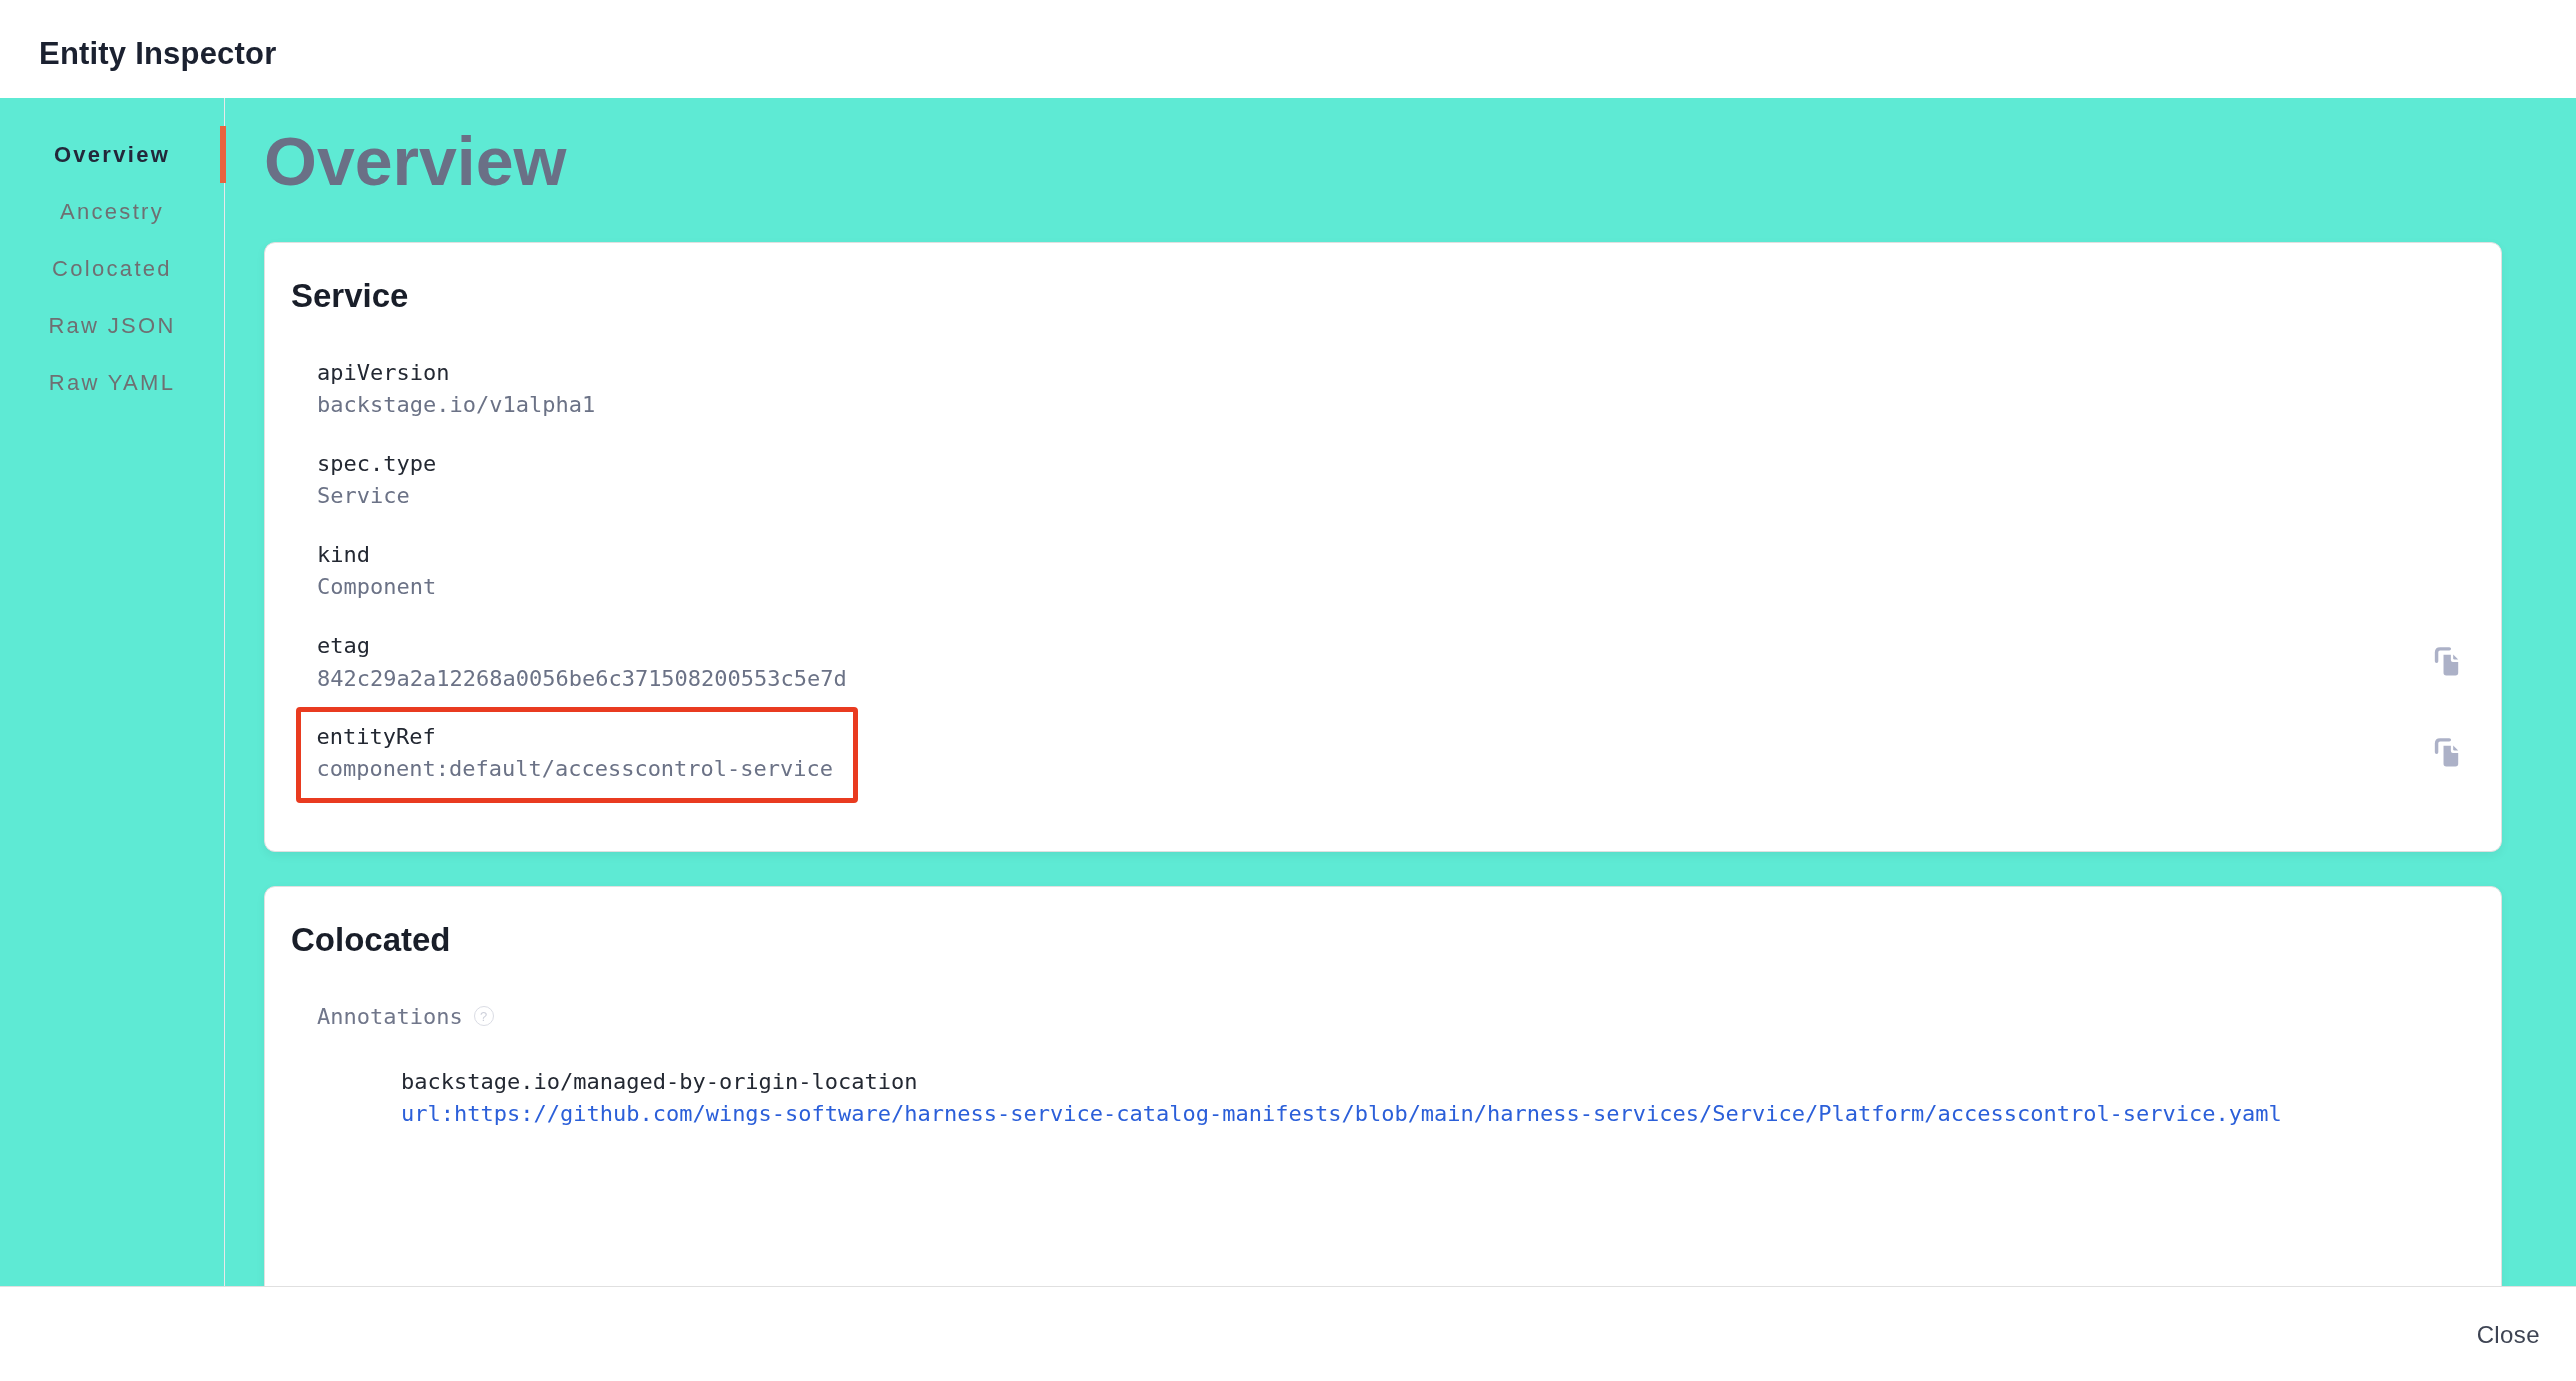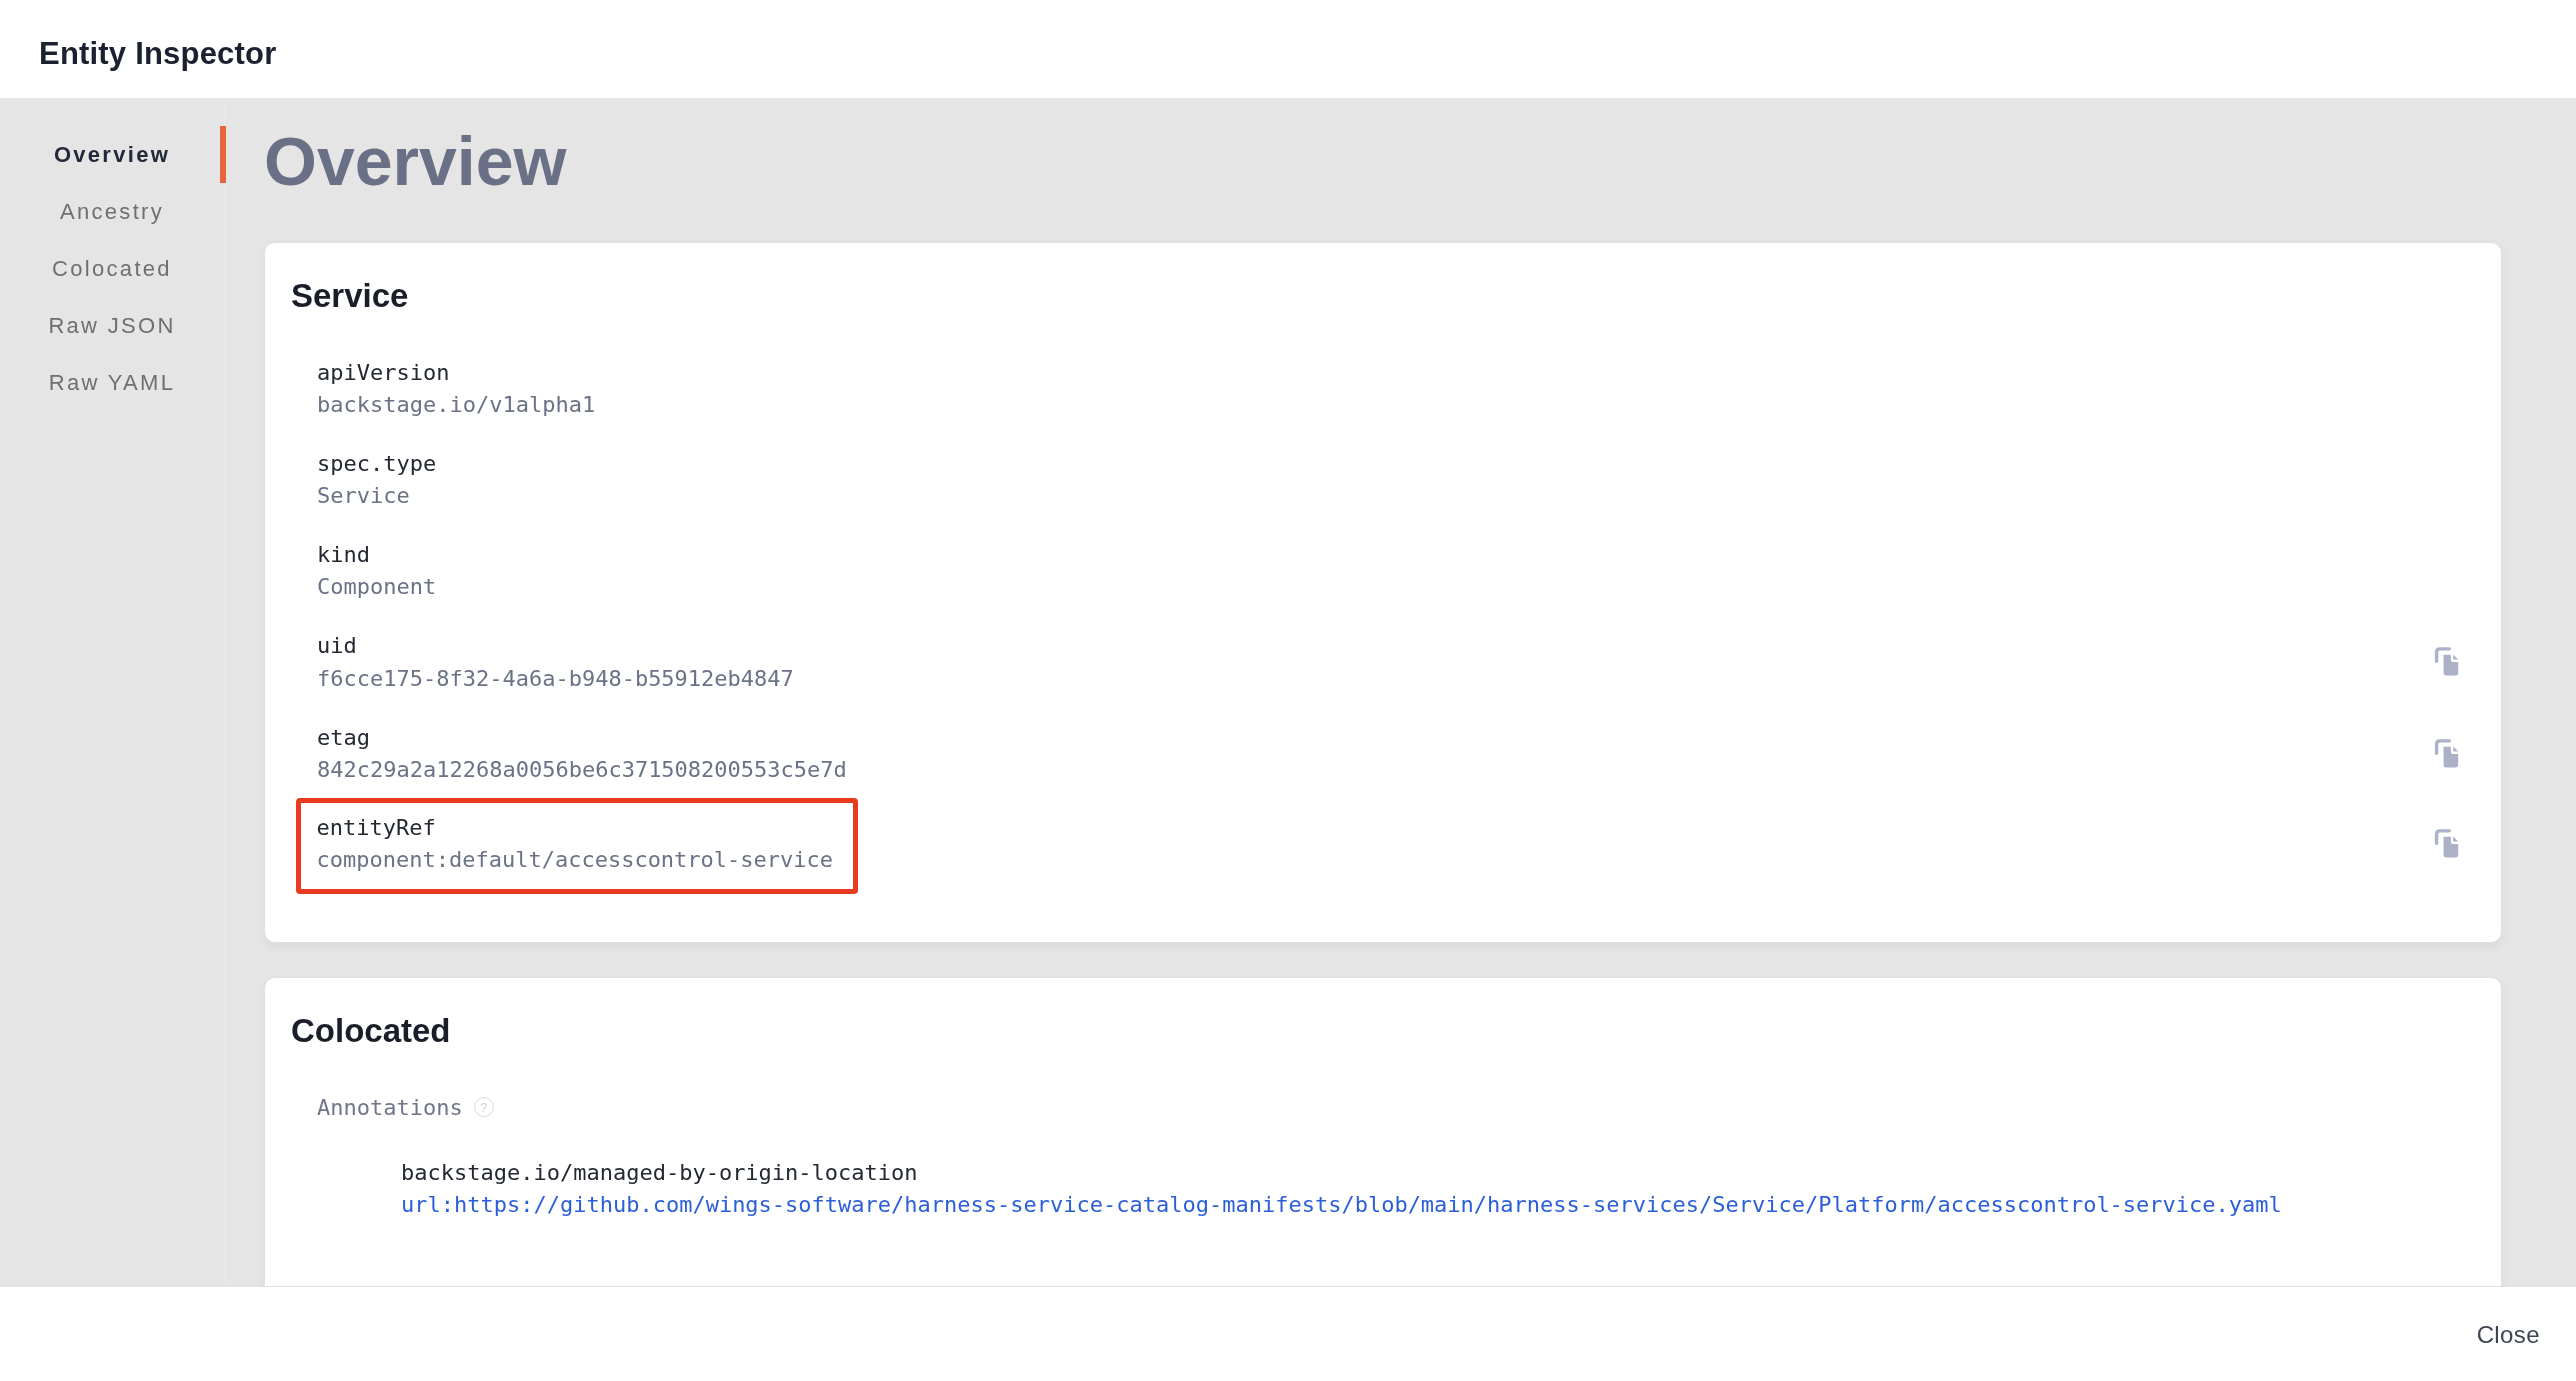--- a/index.html
+++ b/index.html
@@ -10,21 +10,21 @@
     font-family:"Liberation Sans", sans-serif;
   }
   
   .topbar {
     height:109px; border-bottom:1.5px solid #e3e3e3;
     display:flex; align-items:center; padding-left:39px; background:#fff;
   }
   .topbar h1 { margin:0; font-size:31px; font-weight:700; color:#1b2130; letter-spacing:0.2px; }
 
   
-  .body-row { position:absolute; top:98px; bottom:81px; left:0; right:0; display:flex; overflow:hidden; background:#e5e5e5; }
+  .body-row { position:absolute; top:98px; bottom:81px; left:0; right:0; display:flex; overflow:hidden; background:#5eead4; }
 
   .sidebar { width:225px; flex:none; border-right:1.5px solid #e9e9e9; padding-top:28px; }
   .nav-item {
     position:relative; height:57px; display:flex; align-items:center; justify-content:center;
     font-size:22px; letter-spacing:2.3px; color:#6f6f72; cursor:pointer; white-space:nowrap;
   }
   .nav-item.active { color:#23283a; font-weight:bold; }
   .active-bar { position:absolute; right:-1.5px; top:0; bottom:0; width:5.4px; background:#e8643f; }
 
   .panel { flex:1; position:relative; overflow:hidden; padding-left:39px; }
@@ -138,67 +138,52 @@
           </div>
 
           <div class="field frow">
             <div class="fieldbox">
               <div class="flabel">kind</div>
               <div class="fvalue">Component</div>
             </div>
 
           </div>
 
-          <div class="field frow">
-            <div class="fieldbox">
-              <div class="flabel">uid</div>
-              <div class="fvalue">f6cce175-8f32-4a6a-b948-b55912eb4847</div>
+
+          <div class="field frow">
+            <div class="fieldbox">
+              <div class="flabel">etag</div>
+              <div class="fvalue">842c29a2a12268a0056be6c371508200553c5e7d</div>
             </div>
             <button class="copy-btn" title="">
               <span>
                 <svg width="34" height="34" viewBox="0 0 44 44">
                   <path d="M25 5 H13 Q8.5 5 8.5 9.5 V21" fill="none" stroke="#acb1c7" stroke-width="4.5" stroke-linecap="round"></path>
                   <path d="M17.5 12.5 h9.5 v6.8 q0 2.6 2.6 2.6 h6.9 V36 q0 3.5 -3.5 3.5 H21 q-3.5 0 -3.5 -3.5 Z" fill="#acb1c7"></path>
                   <path d="M30 12.2 l6.5 6.6 h-4.7 q-1.8 0 -1.8 -1.8 Z" fill="#acb1c7"></path>
                 </svg>
               </span>
             </button>
           </div>
 
           <div class="field frow">
-            <div class="fieldbox">
-              <div class="flabel">etag</div>
-              <div class="fvalue">842c29a2a12268a0056be6c371508200553c5e7d</div>
+            <div class="fieldbox highlight">
+              <div class="flabel">entityRef</div>
+              <div class="fvalue">component:default/accesscontrol-service</div>
             </div>
             <button class="copy-btn" title="">
               <span>
                 <svg width="34" height="34" viewBox="0 0 44 44">
                   <path d="M25 5 H13 Q8.5 5 8.5 9.5 V21" fill="none" stroke="#acb1c7" stroke-width="4.5" stroke-linecap="round"></path>
                   <path d="M17.5 12.5 h9.5 v6.8 q0 2.6 2.6 2.6 h6.9 V36 q0 3.5 -3.5 3.5 H21 q-3.5 0 -3.5 -3.5 Z" fill="#acb1c7"></path>
                   <path d="M30 12.2 l6.5 6.6 h-4.7 q-1.8 0 -1.8 -1.8 Z" fill="#acb1c7"></path>
                 </svg>
               </span>
             </button>
           </div>
-
-          <div class="field frow">
-            <div class="fieldbox highlight">
-              <div class="flabel">entityRef</div>
-              <div class="fvalue">component:default/accesscontrol-service</div>
-            </div>
-            <button class="copy-btn" title="">
-              <span>
-                <svg width="34" height="34" viewBox="0 0 44 44">
-                  <path d="M25 5 H13 Q8.5 5 8.5 9.5 V21" fill="none" stroke="#acb1c7" stroke-width="4.5" stroke-linecap="round"></path>
-                  <path d="M17.5 12.5 h9.5 v6.8 q0 2.6 2.6 2.6 h6.9 V36 q0 3.5 -3.5 3.5 H21 q-3.5 0 -3.5 -3.5 Z" fill="#acb1c7"></path>
-                  <path d="M30 12.2 l6.5 6.6 h-4.7 q-1.8 0 -1.8 -1.8 Z" fill="#acb1c7"></path>
-                </svg>
-              </span>
-            </button>
-          </div>
         </div>
     </section>
 
     <section class="card" id="metadata-card">
       <h3>Colocated</h3>
       <div class="meta-label-row">
         <span class="meta-label">Annotations</span>
         <span class="help-icon">?</span>
       </div>
       <div class="annotations">

